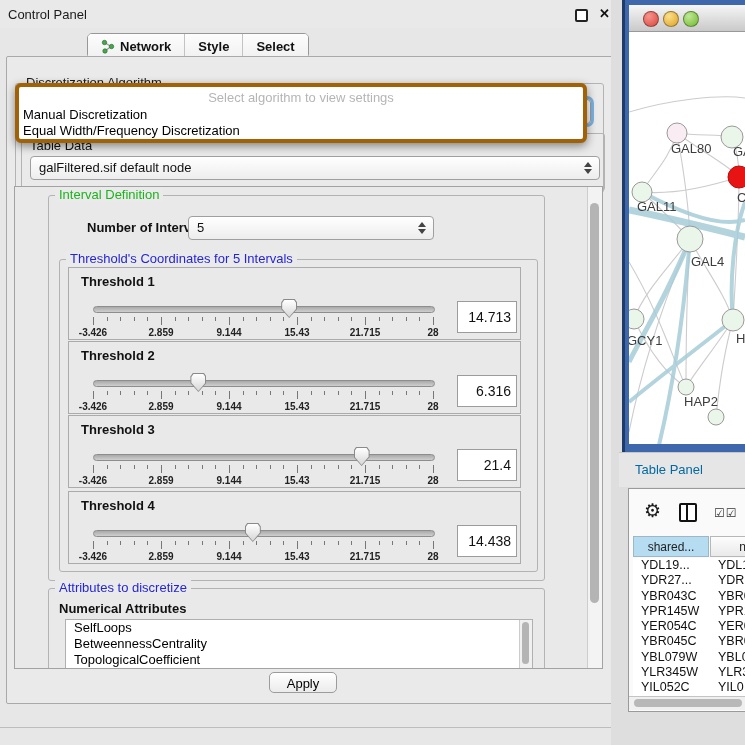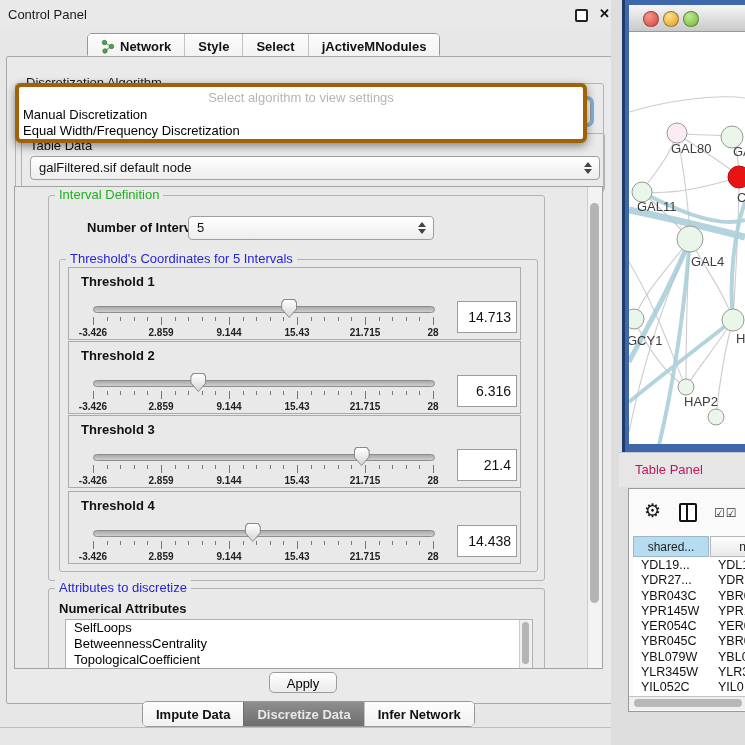--- a/index.html
+++ b/index.html
@@ -67,21 +67,21 @@
   #netwin{position:absolute;left:622px;top:0;width:123px;height:452px;background:linear-gradient(to right,#1f3b68 0,#1f3b68 3px,#3e68ab 3px);}
   .nw-titlebar{position:absolute;left:7px;top:5px;right:0;height:26px;background:linear-gradient(#f6f6f6,#c9c9c9);border-bottom:1px solid #999;}
   .tl{position:absolute;top:6px;width:14px;height:14px;border-radius:50%;border:1px solid rgba(0,0,0,.35);}
   .tl.red{left:14px;background:radial-gradient(circle at 35% 30%,#f7958d,#d8463c);}
   .tl.yel{left:34px;background:radial-gradient(circle at 35% 30%,#fbe08a,#dfa023);}
   .tl.grn{left:54px;background:radial-gradient(circle at 35% 30%,#c0e896,#6fba2c);}
   #netcanvas{position:absolute;left:7px;top:32px;right:0;bottom:8px;background:#fff;overflow:hidden;}
   .nlabel{position:absolute;font-size:13px;color:#3d3d3d;white-space:nowrap;}
   
   #tpstrip{position:absolute;left:619px;top:452px;width:126px;height:34px;background:#e6e6e6;border-top:1px solid #c7c7c7;}
-  #tpstrip .t{position:absolute;left:16px;top:9px;font-size:13px;color:#be185d;}
+  #tpstrip .t{position:absolute;left:16px;top:9px;font-size:13px;color:#0369a1;}
   #tablebox{position:absolute;left:628px;top:488px;width:125px;height:222px;border:1px solid #9a9a9a;background:#fafafa;}
   .tb-toolbar{position:absolute;left:0;top:0;width:100%;height:46px;background:#fafafa;}
   .gear{position:absolute;left:15px;top:10px;font-size:19px;color:#1a1a1a;}
   .colsic{position:absolute;left:50px;top:14px;width:14px;height:15px;border:2px solid #111;border-radius:2px;background:#fff;}
   .colsic:before{content:"";position:absolute;left:5px;top:0;width:2px;height:100%;background:#111;}
   .checks{position:absolute;left:85px;top:17px;font-size:12px;color:#333;letter-spacing:1px;}
   .thead{position:absolute;left:4px;top:47px;height:21px;display:flex;}
   .hcell{border:1px solid #9fb6c4;font-size:12px;text-align:center;line-height:20px;color:#222;}
   .hcell.c0{width:74px;background:#b5dcf0;}
   .hcell.c1{width:70px;background:linear-gradient(#fdfdfd,#e9e9e9);border-color:#b7b7b7;margin-left:1px;}
@@ -113,23 +113,20 @@
           <circle cx="10.5" cy="7.5" r="2.2" fill="#46a84b" stroke="#2c6e30" stroke-width="0.7"></circle>
           <circle cx="4" cy="12" r="2.2" fill="#46a84b" stroke="#2c6e30" stroke-width="0.7"></circle>
         </svg>
         <span>Network</span>
       </div>
       <div class="tab">
           <span>Style</span>
         </div>
       <div class="tab">
           <span>Select</span>
-        </div>
-      <div class="tab">
-          <span>jActiveMNodules</span>
         </div>
     </div>
 
     <div id="mainpanel">
 
       <div class="group" style="left:8px;top:26px;width:587px;height:108px;">
         <span class="gtitle" style="color:#1a1a1a;">Discretization Algorithm</span>
       </div>
       <div class="combo focusring" style="left:16px;top:42px;width:558px;height:23px;">
         <span class="spin"></span>
@@ -372,31 +369,20 @@
         </div>
 
         <div class="vscroll">
           <div class="vthumb" style="top:16px;height:400px;"></div>
         </div>
       </div>
 
       <button id="applybtn">Apply</button>
     </div>
 
-    <div class="tabstrip" id="bottabs">
-      <div class="tab">
-          <span>Impute Data</span>
-        </div>
-      <div class="tab sel">
-          <span>Discretize Data</span>
-        </div>
-      <div class="tab">
-          <span>Infer Network</span>
-        </div>
-    </div>
     <div class="hline" style="left:0;top:727px;width:618px;"></div>
   </div>
 
   <div id="rightcol"></div>
 
   <div id="netwin">
     <div class="nw-titlebar">
       <span class="tl red"></span>
       <span class="tl yel"></span>
       <span class="tl grn"></span>

